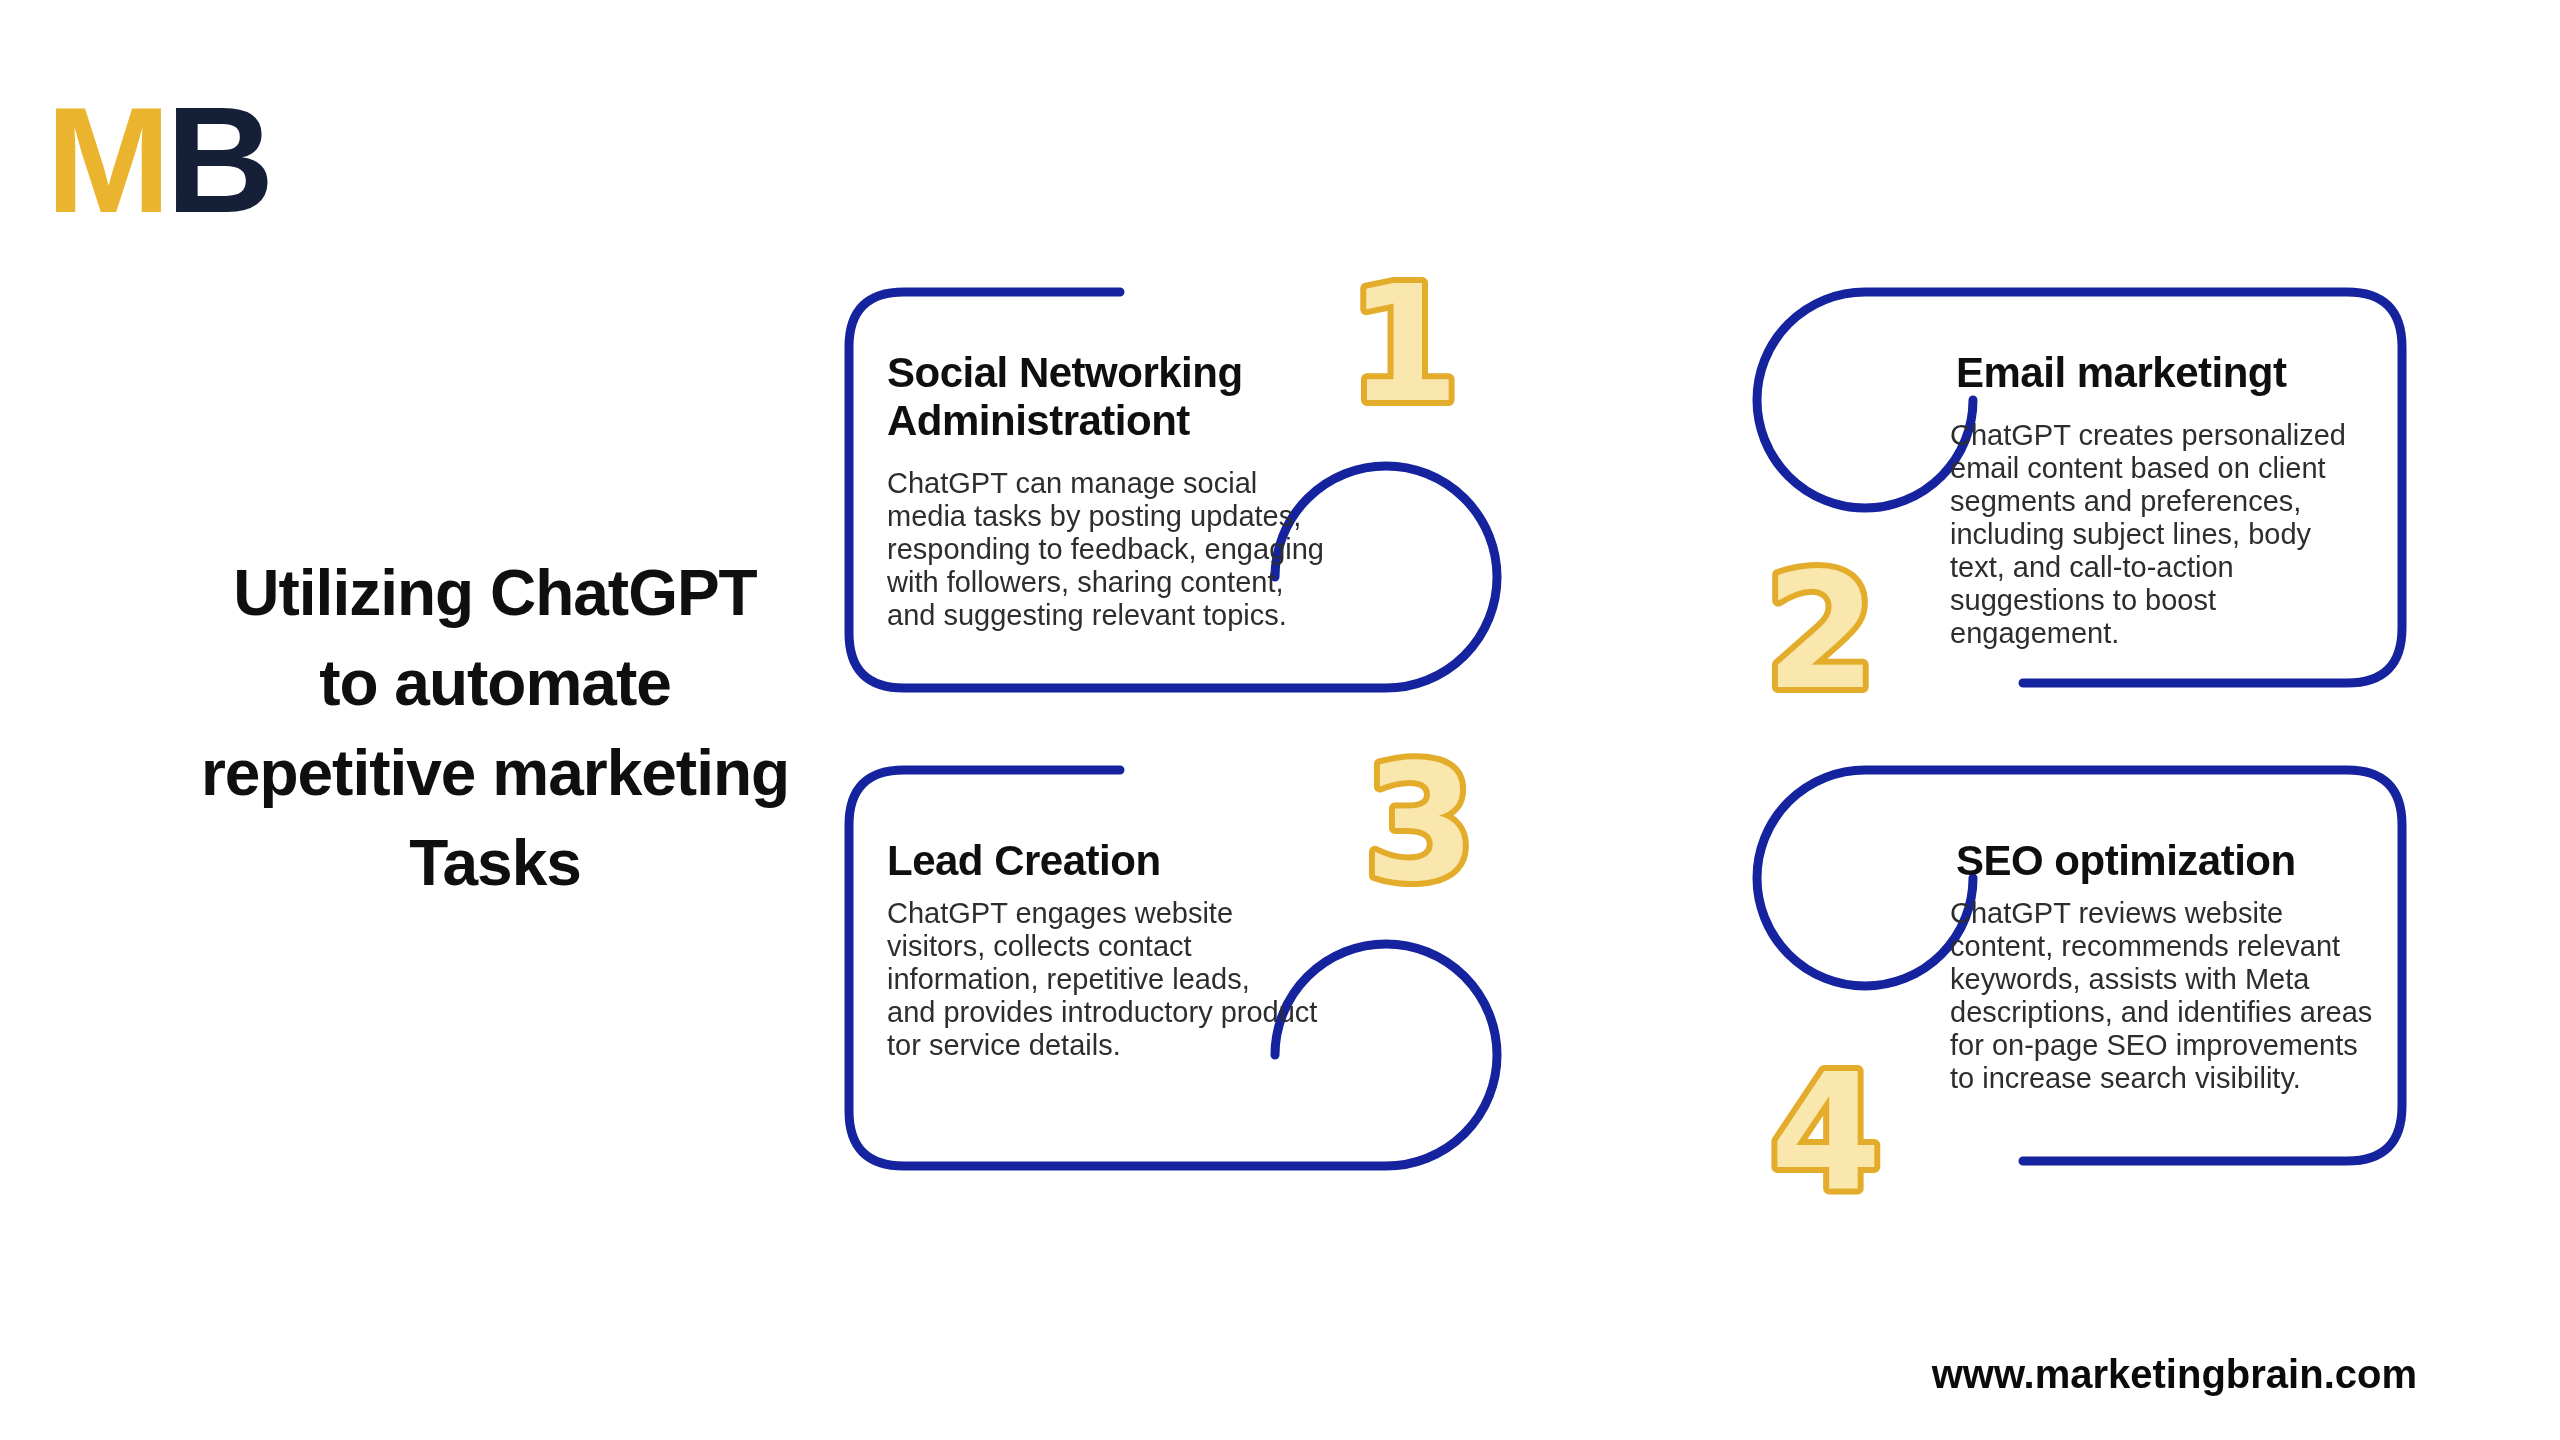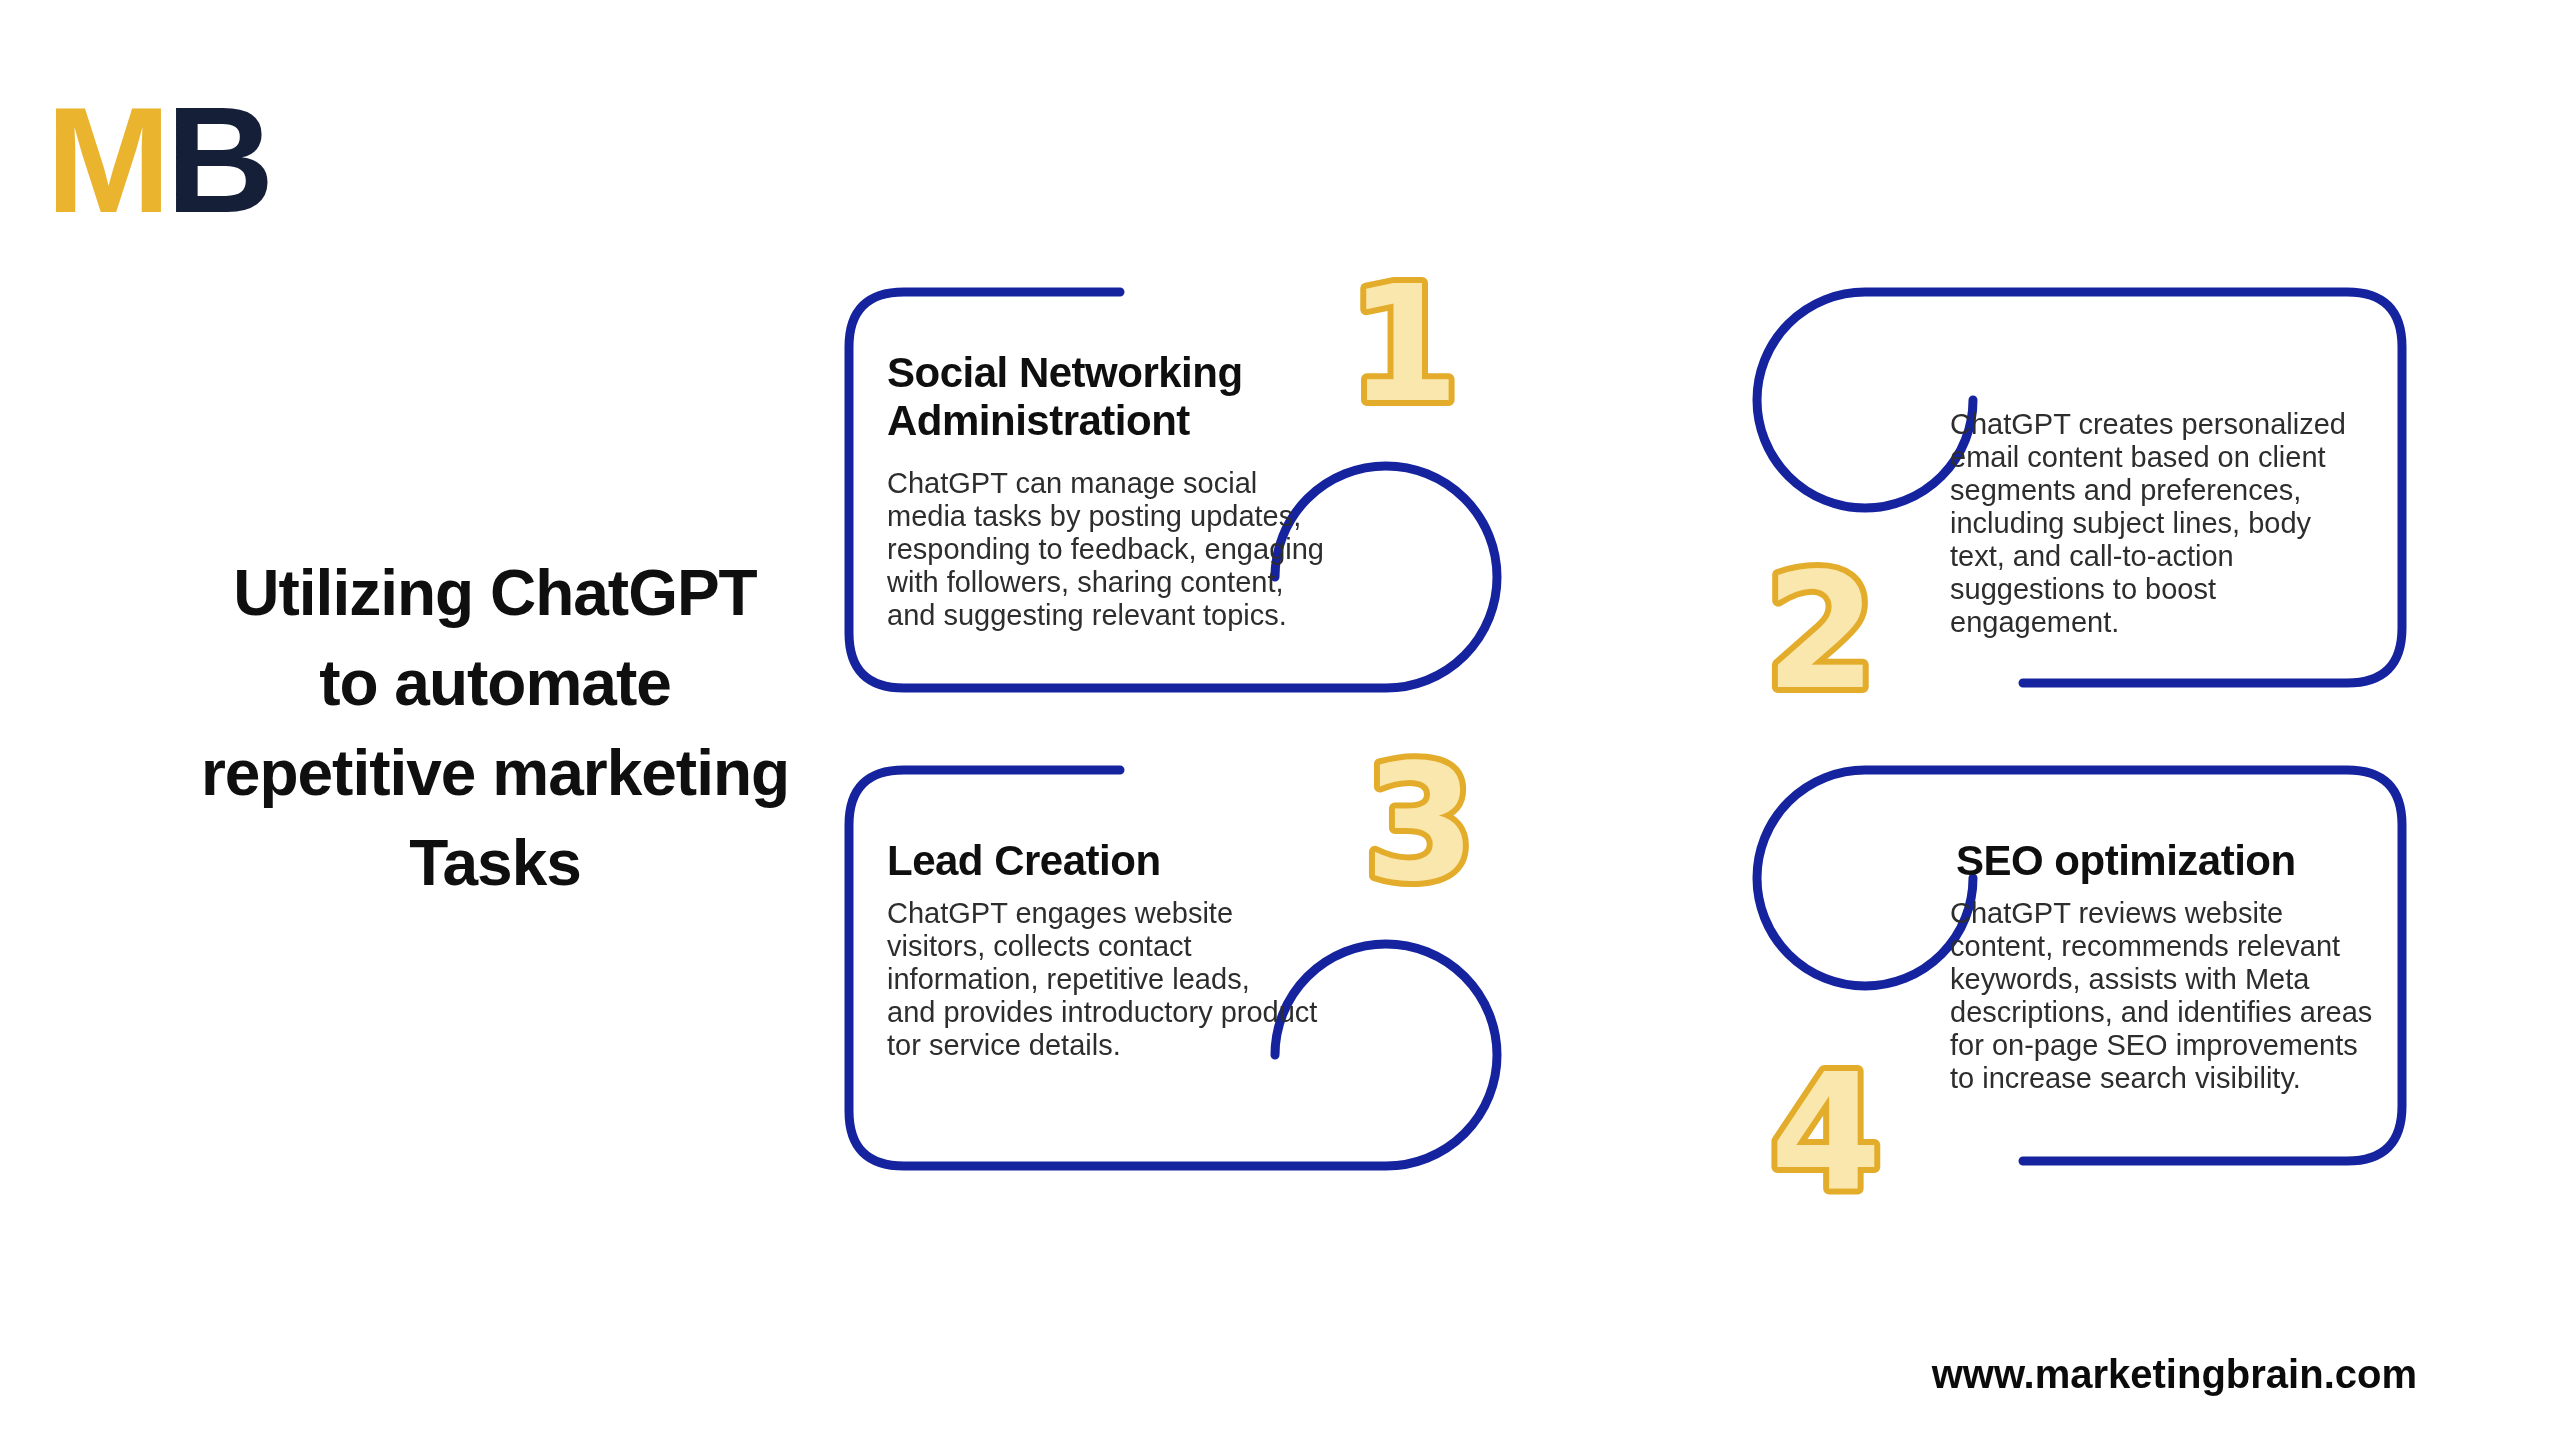--- a/index.html
+++ b/index.html
@@ -89,21 +89,22 @@
   </svg>
 
   <div class="card-title" style="left:887px;top:349px">Social Networking
 Administrationt</div>
   <div class="card-body" style="left:887px;top:467px">ChatGPT can manage social
 media tasks by posting updates,
 responding to feedback, engaging
  with followers, sharing content,
 and suggesting relevant topics.</div>
 
-  <div class="card-body" style="left:1950px;top:408px">ChatGPT creates personalized
+  <div class="card-title" style="left:1956px;top:349px">Email marketingt</div>
+  <div class="card-body" style="left:1950px;top:419px">ChatGPT creates personalized
  email content based on client
 segments and preferences,
 including subject lines, body
 text, and call-to-action
 suggestions to boost
 engagement.</div>
 
   <div class="card-title" style="left:887px;top:837px">Lead Creation</div>
   <div class="card-body" style="left:887px;top:897px">ChatGPT engages website
  visitors, collects contact

